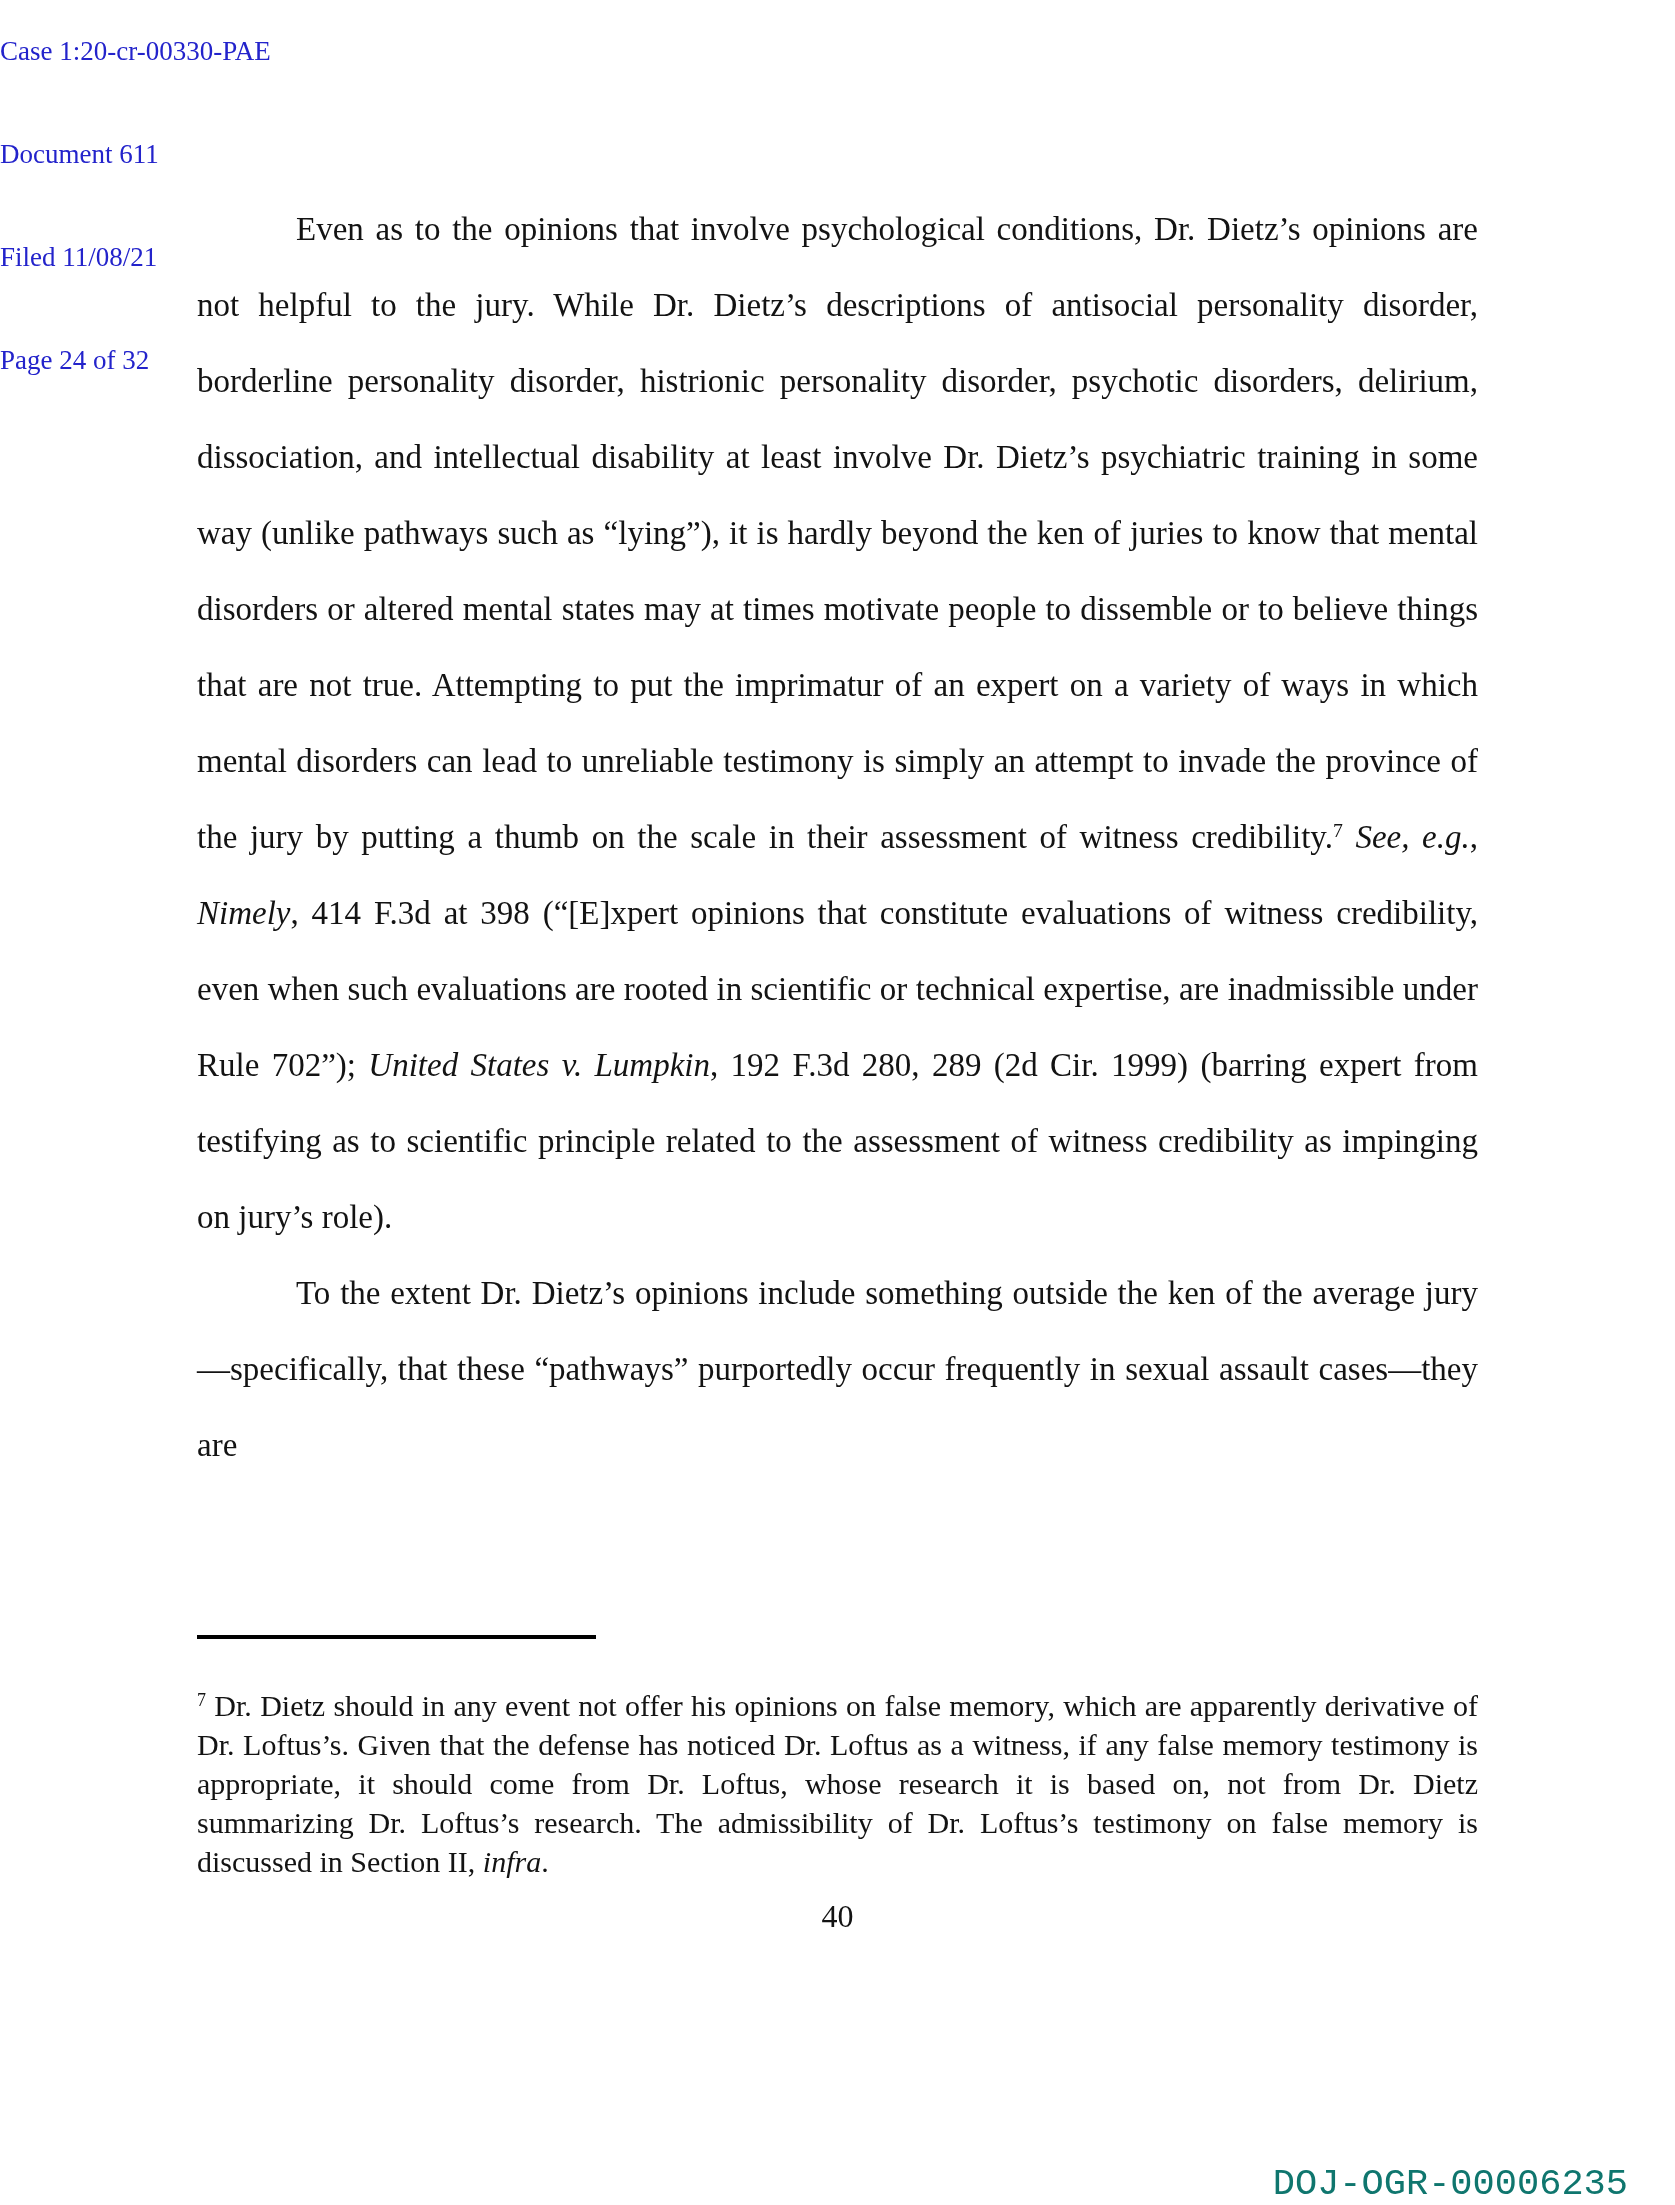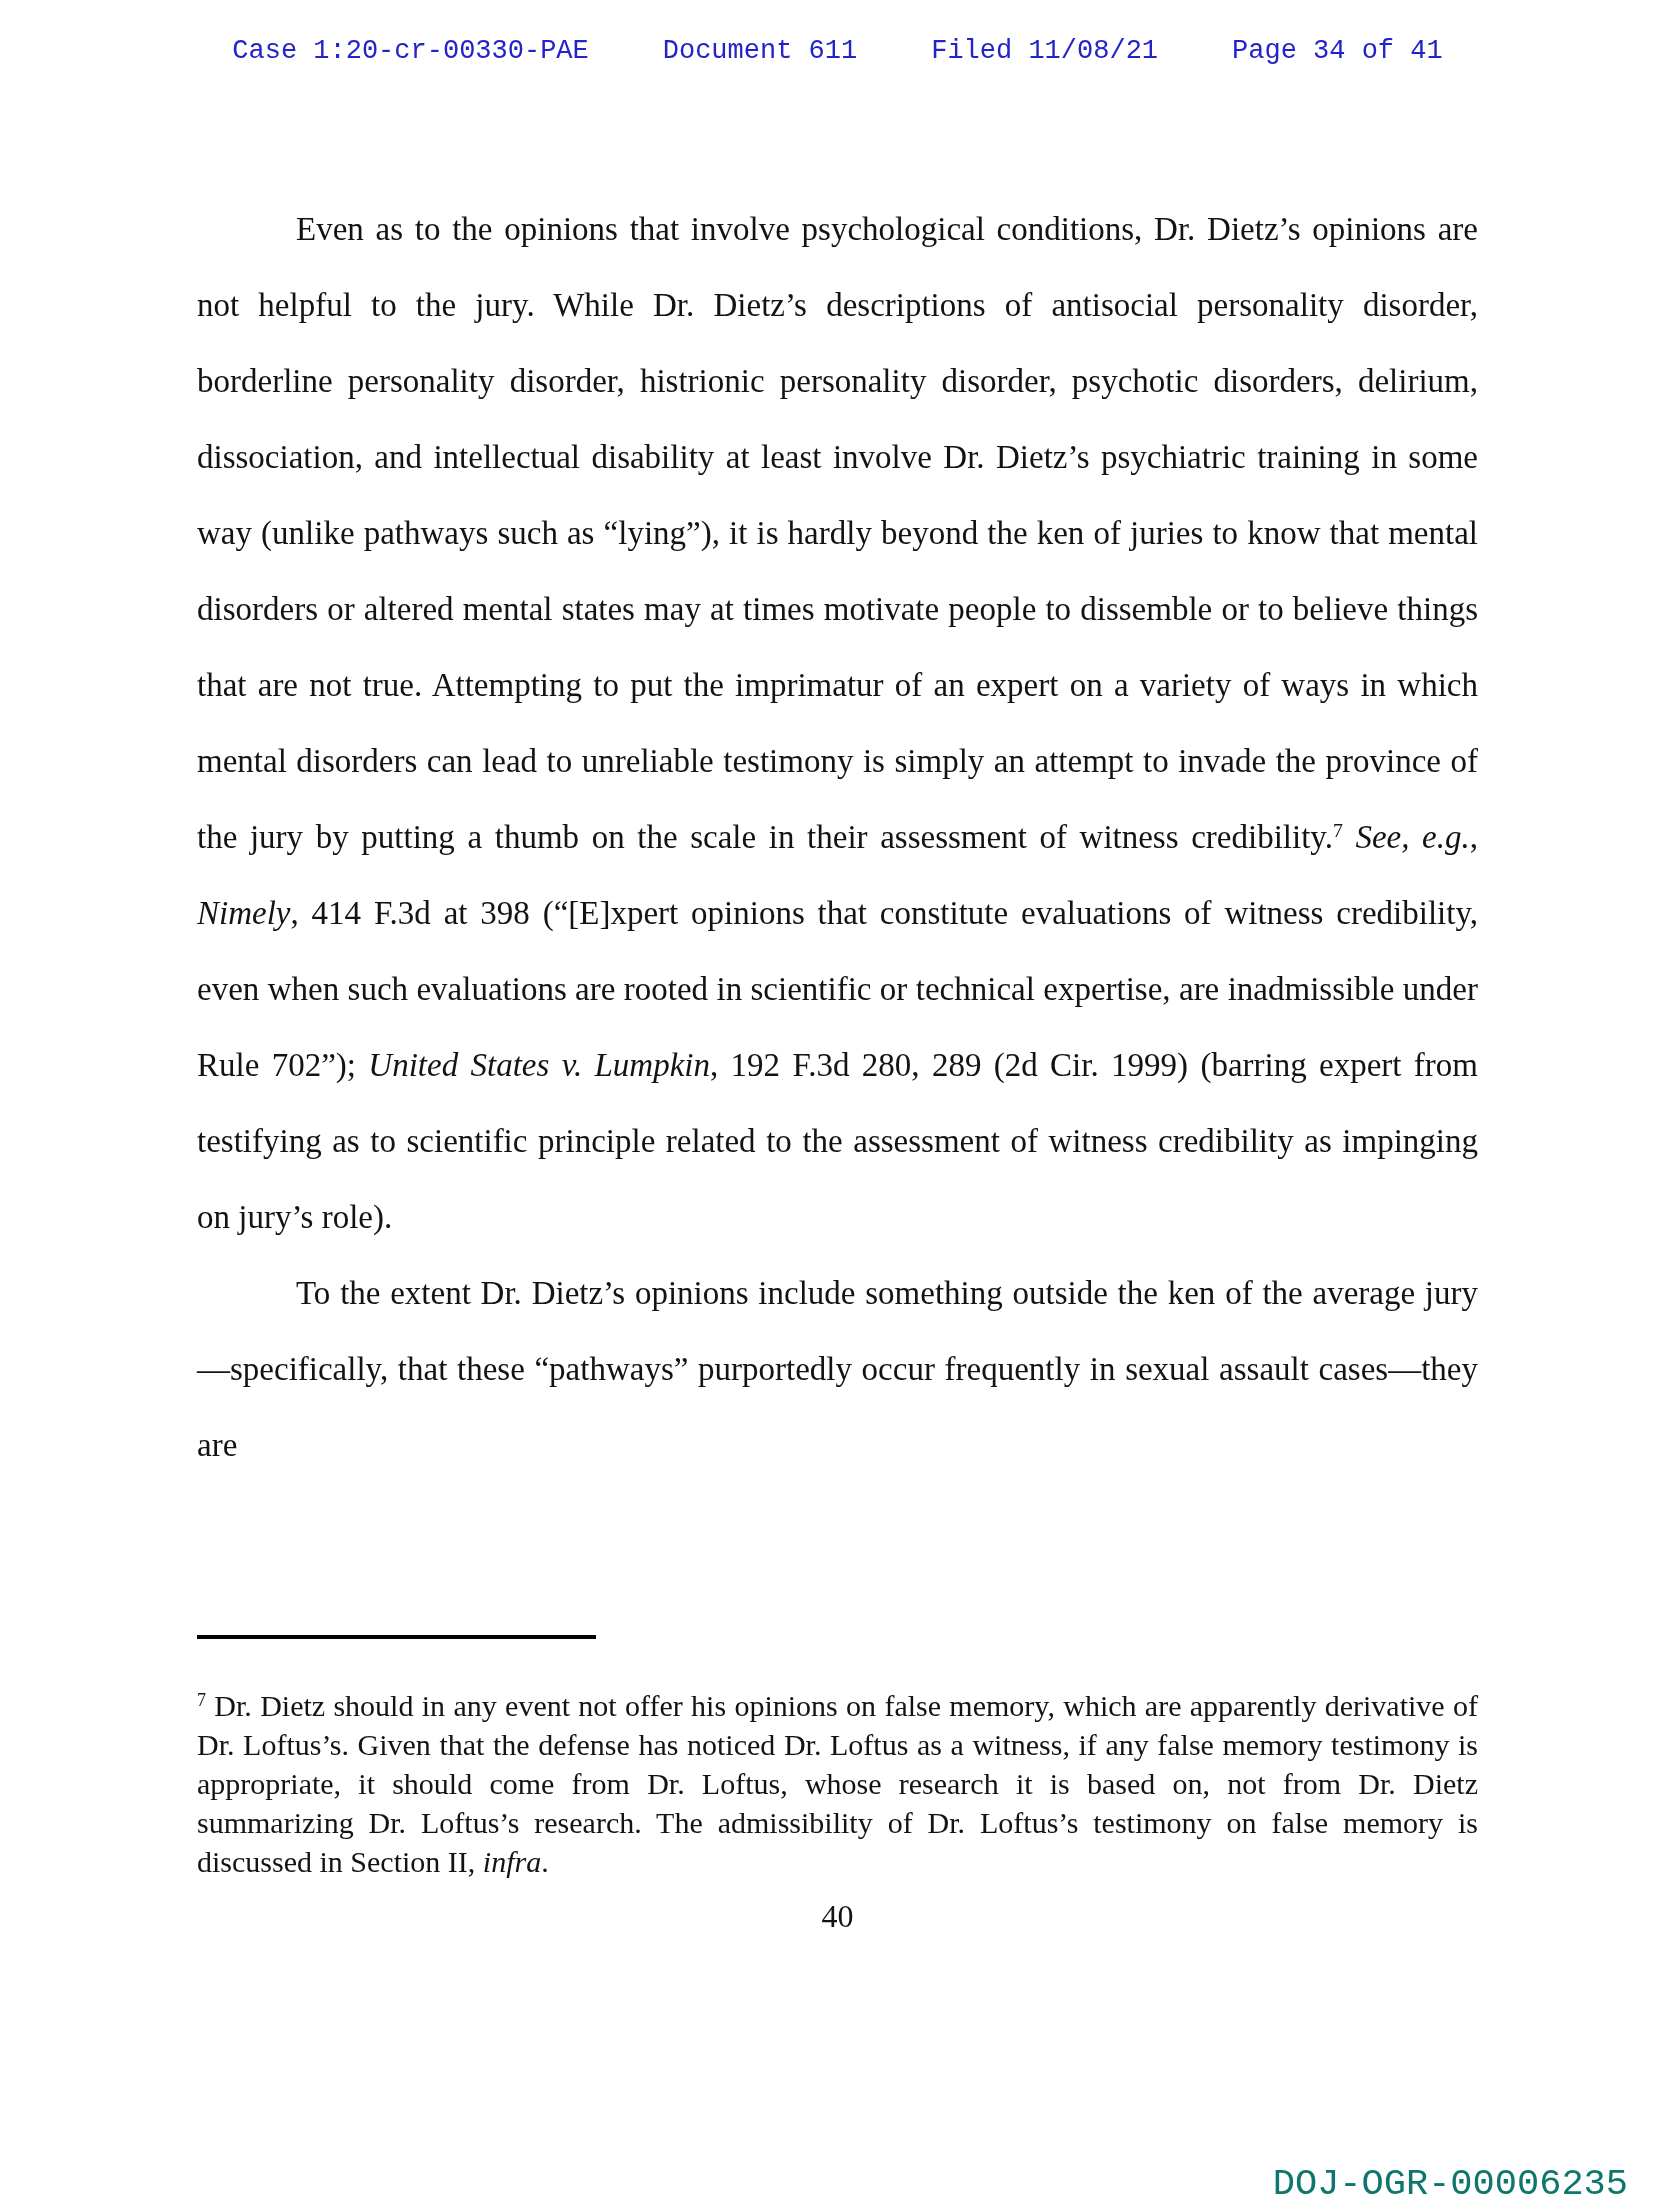--- a/index.html
+++ b/index.html
@@ -8,23 +8,24 @@
     background: #ffffff;
     position: relative;
     font-family: "Liberation Serif", serif;
     color: #131313;
   }
   .page { position: absolute; inset: 0; background: #ffffff; overflow: hidden; }
 
   .header {
     position: absolute; top: 37px; left: 0; right: 0;
     display: flex; justify-content: center; gap: 74px;
-    font-family: Liberation Mono, monospace;
+    font-family: Liberation Serif, serif;
     font-size: 27px; line-height: 29px;
     white-space: nowrap;
+    flex-direction: column;
   }
 
   .body-text {
     position: absolute; left: 197px; width: 1281px; top: 191px;
     font-size: 33px; line-height: 76px;
     text-align: justify;
   }
   .para { margin: 0; padding: 0; }
   .para.indent { text-indent: 99px; }
 
@@ -63,21 +64,21 @@
 </style>
 </head>
 <body>
 
 <div class="page">
 
   <div class="header" style="color: rgb(35, 35, 203);">
     <span>Case 1:20-cr-00330-PAE</span>
     <span>Document 611</span>
     <span>Filed 11/08/21</span>
-    <span>Page 34 of 41</span>
+    <span>Page 24 of 32</span>
   </div>
 
   <div class="body-text">
     <p class="para indent"><span>Even as to the opinions that involve psychological conditions, Dr. Dietz’s opinions are not helpful to the jury.  While Dr. Dietz’s descriptions of antisocial personality disorder, borderline personality disorder, histrionic personality disorder, psychotic disorders, delirium, dissociation, and intellectual disability at least involve Dr. Dietz’s psychiatric training in some way (unlike pathways such as “lying”), it is hardly beyond the ken of juries to know that mental disorders or altered mental states may at times motivate people to dissemble or to believe things that are not true.  Attempting to put the imprimatur of an expert on a variety of ways in which mental disorders can lead to unreliable testimony is simply an attempt to invade the province of the jury by putting a thumb on the scale in their assessment of witness credibility.</span><sup>7</sup><span>  </span><span class="it">See, e.g.</span><span>, </span><span class="it">Nimely</span><span>, 414 F.3d at 398 (“[E]xpert opinions that constitute evaluations of witness credibility, even when such evaluations are rooted in scientific or technical expertise, are inadmissible under Rule 702”); </span><span class="it">United States v. Lumpkin</span><span>, 192 F.3d 280, 289 (2d Cir. 1999) (barring expert from testifying as to scientific principle related to the assessment of witness credibility as impinging on jury’s role).</span></p>
     <p class="para indent"><span>To the extent Dr. Dietz’s opinions include something outside the ken of the average jury—specifically, that these “pathways” purportedly occur frequently in sexual assault cases—they are</span></p>
   </div>
 
   <div class="fn-sep"></div>
 
   <div class="footnote"><sup>7</sup><span> Dr. Dietz should in any event not offer his opinions on false memory, which are apparently derivative of Dr. Loftus’s.  Given that the defense has noticed Dr. Loftus as a witness, if any false memory testimony is appropriate, it should come from Dr. Loftus, whose research it is based on, not from Dr. Dietz summarizing Dr. Loftus’s research.  The admissibility of Dr. Loftus’s testimony on false memory is discussed in Section II, </span><span class="it">infra</span><span>.</span></div>

